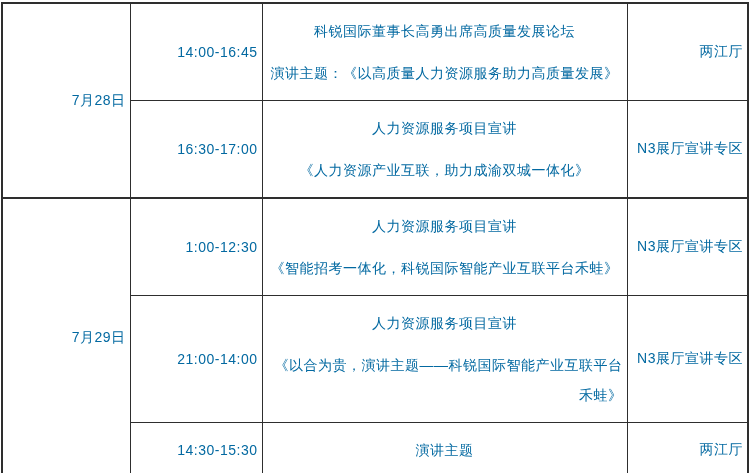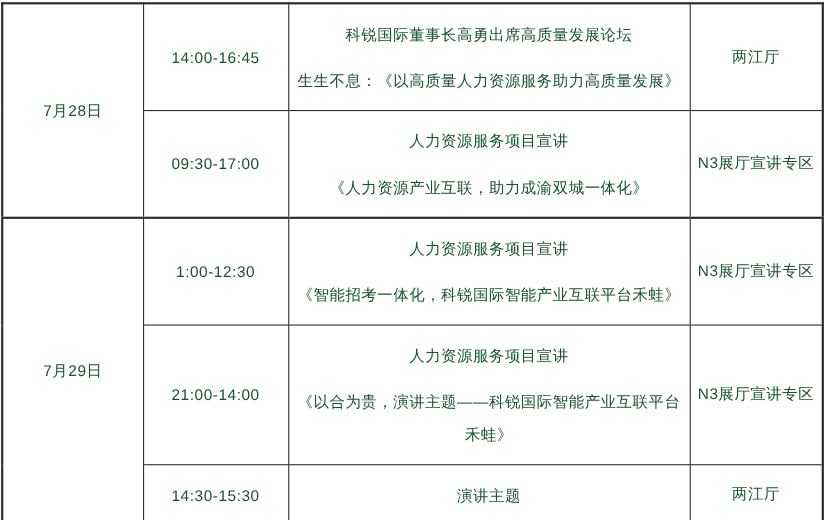--- a/index.html
+++ b/index.html
@@ -18,23 +18,23 @@
   }
   table.agenda {
     border-collapse: collapse;
     table-layout: fixed;
     width: 746px;
     margin: 2px auto 0 auto;
     border: 2px solid #2e2e2e;
   }
   table.agenda td {
     border: 1px solid #2e2e2e;
-    text-align: center;
+    text-align: right;
     vertical-align: middle;
-    color: #14532d;
+    color: #0369a1;
     font-size: 14px;
     padding: 12px 4px;
     box-sizing: border-box;
   }
   tr.block-start td { border-top: 2px solid #2e2e2e; }
   col.c-date { width: 128px; }
   col.c-time { width: 132px; }
   col.c-desc { width: 365px; }
   col.c-loc  { width: 121px; }
   tr.r1 td { height: 87px; }
@@ -82,30 +82,30 @@
       <tr class="r1">
         <td class="date" rowspan="2">
           <span class="date-text">7月28日</span>
         </td>
         <td class="time">
           <span class="time-text">14:00-16:45</span>
         </td>
         <td class="desc">
           <div class="desc-inner">
             <div class="para">科锐国际董事长高勇出席高质量发展论坛</div>
-            <div class="para">生生不息：《以高质量人力资源服务助力高质量发展》</div>
+            <div class="para">演讲主题：《以高质量人力资源服务助力高质量发展》</div>
           </div>
         </td>
         <td class="loc">
           <span class="loc-text">两江厅</span>
         </td>
       </tr>
       <tr class="r2">
         <td class="time">
-          <span class="time-text">09:30-17:00</span>
+          <span class="time-text">16:30-17:00</span>
         </td>
         <td class="desc">
           <div class="desc-inner">
             <div class="para">人力资源服务项目宣讲</div>
             <div class="para">《人力资源产业互联，助力成渝双城一体化》</div>
           </div>
         </td>
         <td class="loc">
           <span class="loc-text">N3展厅宣讲专区</span>
         </td>

